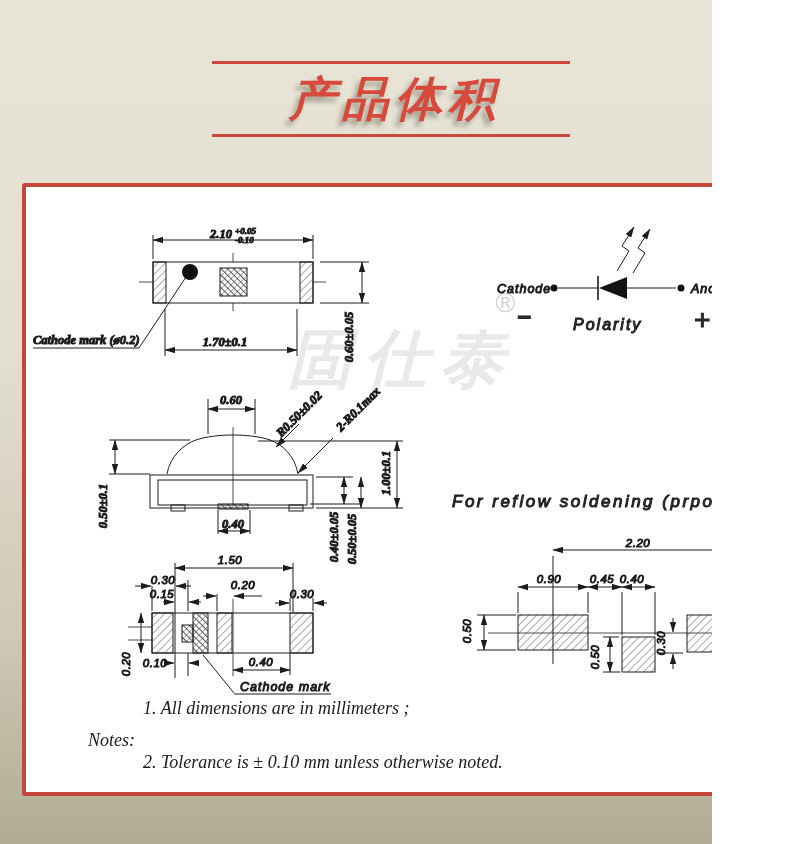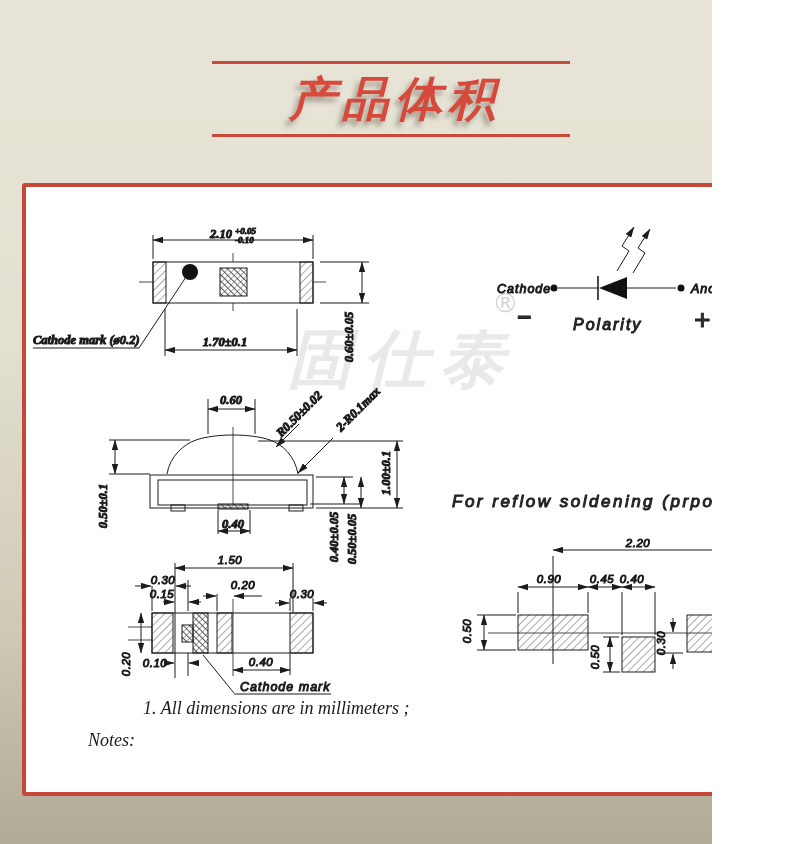--- a/index.html
+++ b/index.html
@@ -210,14 +210,15 @@
       <text class="dc" x="602" y="583" text-anchor="middle">0.45</text>
       <text class="dc" x="632" y="583" text-anchor="middle">0.40</text>
       <text class="dc" transform="rotate(-90 471 631)" x="471" y="631" text-anchor="middle">0.50</text>
       <text class="dc" transform="rotate(-90 599 657)" x="599" y="657" text-anchor="middle">0.50</text>
       <text class="dc" transform="rotate(-90 665 643)" x="665" y="643" text-anchor="middle">0.30</text>
     </g>
   </svg>
 
   <div class="abs" id="notes-label" style="left:88px;top:730px;">Notes:</div>
   <div class="abs" id="note-1" style="left:143px;top:698px;">1. All dimensions are in millimeters ;</div>
+  <div class="abs" id="note-2" style="left:143px;top:752px;">2. Tolerance is ± 0.10 mm unless otherwise noted.</div>
 
 </div>
 
 </body></html>

